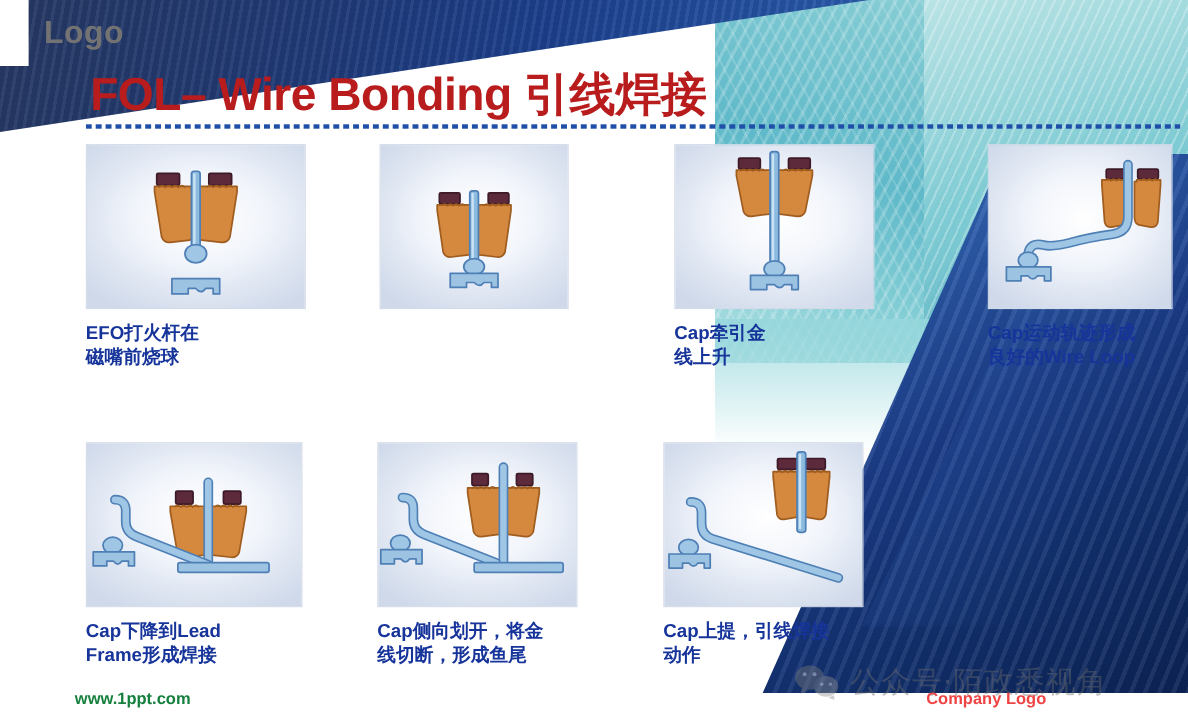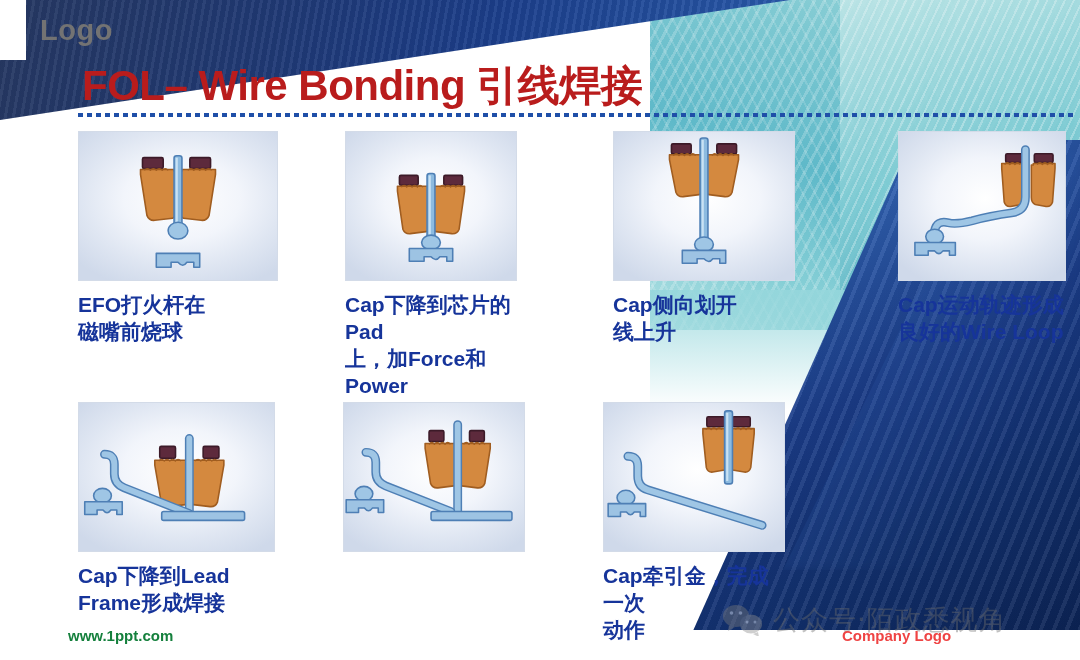--- a/index.html
+++ b/index.html
@@ -101,21 +101,21 @@
   .step { position:absolute; }
   .thumb {
     width:100%; height:150px;
     background:
       radial-gradient(ellipse 70% 65% at 52% 45%, #ffffff 0%, #f2f5fb 42%, #dfe6f2 72%, #cfd9ea 100%);
     border:1px solid #d3dbe8;
     position:relative; overflow:hidden;
   }
   .caption {
     margin-top:11px;
-    color:#16349a; font-size:21px; font-weight:bold; line-height:1.28;
+    color:#16349a; font-size:17px; font-weight:bold; line-height:1.28;
     font-family:"Liberation Sans", sans-serif;
     white-space:pre-line;
   }
 
   
   .footer-url {
     position:absolute; left:68px; bottom:16px; z-index:20;
     color:#15803d; font-size:15px; font-weight:bold;
     font-family:"Liberation Sans", sans-serif;
   }
@@ -193,43 +193,40 @@
             <path d="M120 55 h-31 v1.5 l-2 0 v37 q0 6 4 7.5 l16 2 q5.5 .5 7.5 -4.5 L120 60 z" fill="#d4893f" stroke="#a05d20"></path>
             <path d="M56 56 q2.7 -4 5.4 0 q2.7 -4 5.4 0 q2.7 -4 5.4 0 q2.7 -4 5.4 0" fill="none" stroke="#a05d20" stroke-width="1.2"></path>
             <path d="M95 56 q2.7 -4 5.4 0 q2.7 -4 5.4 0 q2.7 -4 5.4 0 q2.7 -4 5.4 0" fill="none" stroke="#a05d20" stroke-width="1.2"></path>
             <rect x="82" y="42" width="8" height="68" rx="2.5" fill="#8dbbe0" stroke="#4e7fb5"></rect>
             <rect x="83.6" y="44" width="2.2" height="62" fill="#c9e2f4" stroke="none"></rect>
             <ellipse cx="86" cy="112" rx="9.5" ry="7.5" fill="#9fc6e5" stroke="#4e7fb5"></ellipse>
             <path d="M64 118 h44 v13 h-6 v-4.5 h-7 q-4 5.5 -9 0 h-7 v4.5 h-15 z" fill="#9dc3e3" stroke="#4e7fb5"></path>
           </g>
         </svg>
       </div>
-      <div class="caption">Cap下降到芯片的Pad
-上，加Force和Power
-形成第一焊点</div>
     </div>
 
     <div class="step" style="left:613px; top:131px; width:182px;">
       <div class="thumb">
         <svg class="art" viewBox="0 0 182 150">
           <g stroke="#6a88b5" stroke-width="1.6" stroke-linejoin="round">
             <rect x="58" y="12" width="20" height="10" rx="1.5" fill="#5d2a3c" stroke="#3c1a28"></rect>
             <rect x="104" y="12" width="20" height="10" rx="1.5" fill="#5d2a3c" stroke="#3c1a28"></rect>
             <path d="M56 23 h32 v1.5 l2 0 v32 q0 5.5 -4 7 l-16 2 q-5.5 .5 -7.5 -4.5 L56 28 z" fill="#d4893f" stroke="#a05d20"></path>
             <path d="M126 23 h-32 v1.5 l-2 0 v32 q0 5.5 4 7 l16 2 q5.5 .5 7.5 -4.5 L126 28 z" fill="#d4893f" stroke="#a05d20"></path>
             <path d="M60 24 q2.8 -4 5.6 0 q2.8 -4 5.6 0 q2.8 -4 5.6 0 q2.8 -4 5.6 0" fill="none" stroke="#a05d20" stroke-width="1.2"></path>
             <path d="M99 24 q2.8 -4 5.6 0 q2.8 -4 5.6 0 q2.8 -4 5.6 0 q2.8 -4 5.6 0" fill="none" stroke="#a05d20" stroke-width="1.2"></path>
             <rect x="87" y="6" width="8" height="108" rx="2.5" fill="#8dbbe0" stroke="#4e7fb5"></rect>
             <rect x="88.6" y="8" width="2.2" height="103" fill="#c9e2f4" stroke="none"></rect>
             <ellipse cx="91" cy="114" rx="9.5" ry="7.5" fill="#9fc6e5" stroke="#4e7fb5"></ellipse>
             <path d="M69 120 h44 v13 h-6 v-4.5 h-7 q-4 5.5 -9 0 h-7 v4.5 h-15 z" fill="#9dc3e3" stroke="#4e7fb5"></path>
           </g>
         </svg>
       </div>
-      <div class="caption">Cap侧向划开
+      <div class="caption">Cap牵引金
 线上升</div>
     </div>
 
     <div class="step" style="left:898px; top:131px; width:168px;">
       <div class="thumb">
         <svg class="art" viewBox="0 0 168 150">
           <g stroke="#6a88b5" stroke-width="1.6" stroke-linejoin="round">
             <rect x="108" y="22" width="19" height="9" rx="1.5" fill="#5d2a3c" stroke="#3c1a28"></rect>
             <rect x="137" y="22" width="19" height="9" rx="1.5" fill="#5d2a3c" stroke="#3c1a28"></rect>
             <path d="M104 32 h22 v1.5 l2 0 v33 q0 5.5 -4 7 l-11 2 q-5 .5 -6.5 -4.5 L104 37 z" fill="#d4893f" stroke="#a05d20"></path>
@@ -284,20 +281,22 @@
             <path d="M115 22 v88" fill="none" stroke="#4e7fb5" stroke-width="9" stroke-linecap="round"></path>
             <path d="M115 22 v88" fill="none" stroke="#9fc6e5" stroke-width="6" stroke-linecap="round"></path>
             <path d="M108 110 L42 84 q-10 -4 -10 -14 v-10 q0 -10 -10 -10" fill="none" stroke="#4e7fb5" stroke-width="9" stroke-linecap="round"></path>
             <path d="M108 110 L42 84 q-10 -4 -10 -14 v-10 q0 -10 -10 -10" fill="none" stroke="#9fc6e5" stroke-width="6" stroke-linecap="round"></path>
             <ellipse cx="20" cy="92" rx="9" ry="7.5" fill="#9fc6e5" stroke="#4e7fb5"></ellipse>
             <path d="M2 98 h38 v13 h-5.5 v-4.5 h-6 q-3.8 5.5 -8 0 h-6 v4.5 h-12.5 z" fill="#9dc3e3" stroke="#4e7fb5"></path>
             <rect x="88" y="110" width="82" height="9" rx="2" fill="#9dc3e3" stroke="#4e7fb5"></rect>
           </g>
         </svg>
       </div>
+      <div class="caption">Cap侧向划开，将金
+线切断，形成鱼尾</div>
     </div>
 
     <div class="step" style="left:603px; top:402px; width:182px;">
       <div class="thumb">
         <svg class="art" viewBox="0 0 182 150">
           <g stroke="#6a88b5" stroke-width="1.6" stroke-linejoin="round">
             <rect x="104" y="14" width="18" height="10" rx="1.5" fill="#5d2a3c" stroke="#3c1a28"></rect>
             <rect x="130" y="14" width="18" height="10" rx="1.5" fill="#5d2a3c" stroke="#3c1a28"></rect>
             <path d="M100 26 h24 v1.5 l2 0 v33 q0 6 -4 7.5 l-12 2 q-5 .5 -6.5 -4.5 L100 31 z" fill="#d4893f" stroke="#a05d20"></path>
             <path d="M152 26 h-24 v1.5 l-2 0 v33 q0 6 4 7.5 l12 2 q5 .5 6.5 -4.5 L152 31 z" fill="#d4893f" stroke="#a05d20"></path>
@@ -305,21 +304,21 @@
             <path d="M133 27 q2.7 -4 5.4 0 q2.7 -4 5.4 0 q2.7 -4 5.4 0" fill="none" stroke="#a05d20" stroke-width="1.2"></path>
             <rect x="122" y="8" width="8" height="74" rx="2.5" fill="#8dbbe0" stroke="#4e7fb5"></rect>
             <rect x="123.6" y="10" width="2.2" height="69" fill="#c9e2f4" stroke="none"></rect>
             <path d="M160 124 L44 88 q-10 -3 -10 -14 v-10 q0 -10 -10 -10" fill="none" stroke="#4e7fb5" stroke-width="9" stroke-linecap="round"></path>
             <path d="M160 124 L44 88 q-10 -3 -10 -14 v-10 q0 -10 -10 -10" fill="none" stroke="#9fc6e5" stroke-width="6" stroke-linecap="round"></path>
             <ellipse cx="22" cy="96" rx="9" ry="7.5" fill="#9fc6e5" stroke="#4e7fb5"></ellipse>
             <path d="M4 102 h38 v13 h-5.5 v-4.5 h-6 q-3.8 5.5 -8 0 h-6 v4.5 h-12.5 z" fill="#9dc3e3" stroke="#4e7fb5"></path>
           </g>
         </svg>
       </div>
-      <div class="caption">Cap牵引金，完成一次
+      <div class="caption">Cap上提，引线焊接
 动作</div>
     </div>
 
   </div>
 
   <div class="watermark">
     <svg class="wm-icon" width="42" height="32" viewBox="0 0 42 32">
       <ellipse cx="14" cy="12" rx="13" ry="11" fill="#7a7a7a"></ellipse>
       <path d="M7 21 l-1 6 l7 -4 z" fill="#7a7a7a"></path>
       <ellipse cx="29" cy="20" rx="11" ry="9.5" fill="#8f8f8f"></ellipse>

